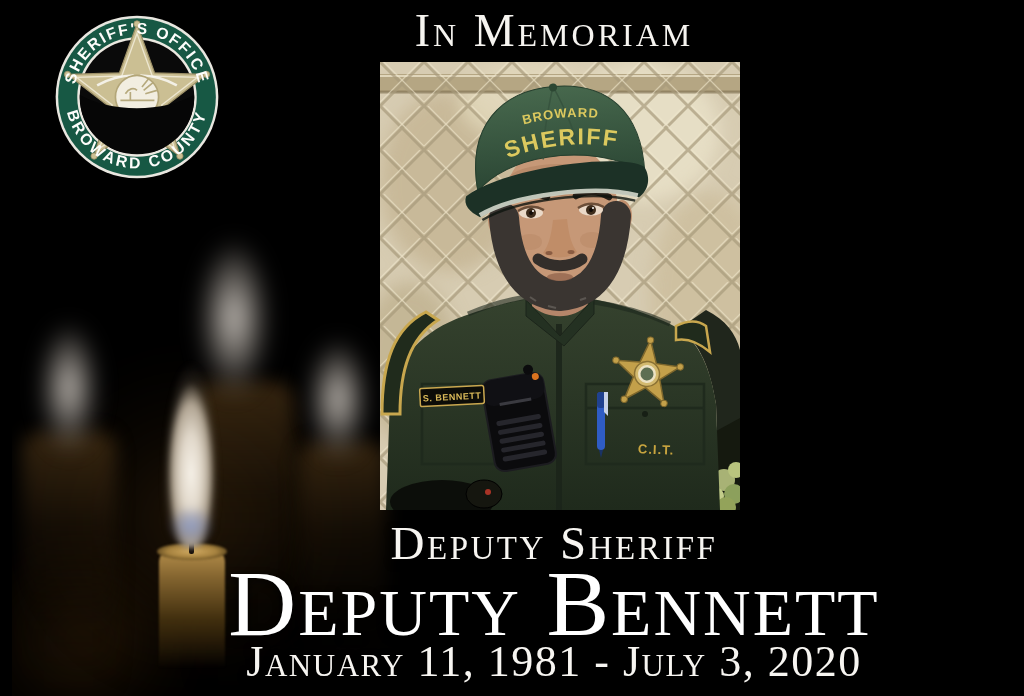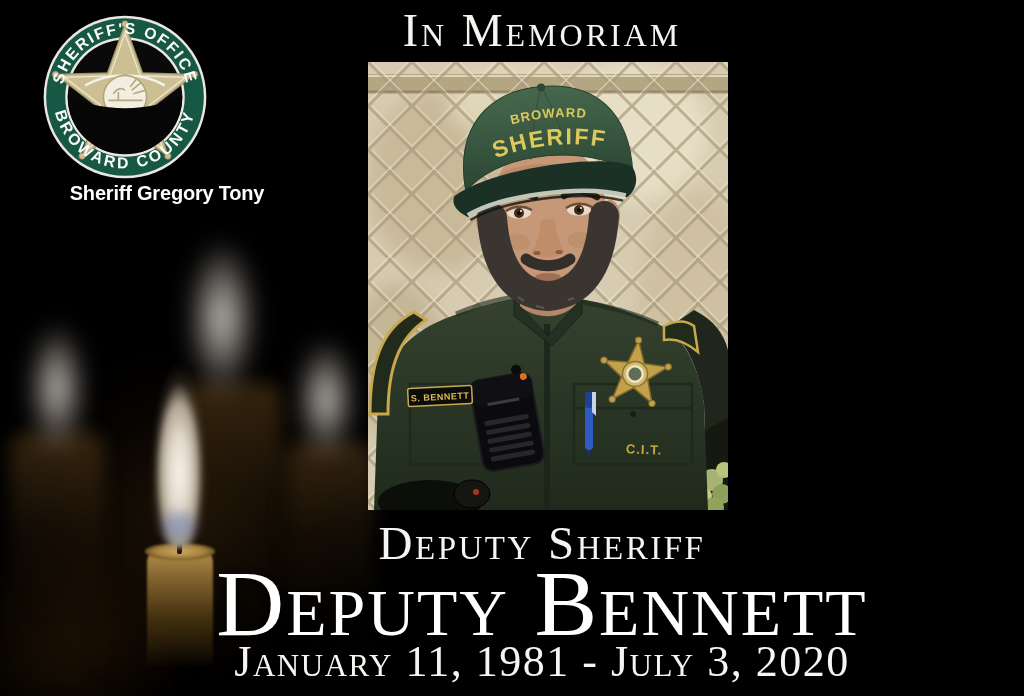--- a/index.html
+++ b/index.html
@@ -1,18 +1,18 @@
 <!DOCTYPE html>
 <html><head>
 <meta charset="utf-8">
 <style>
   html,body{margin:0;padding:0;background:#000;}
   .canvas{
     position:relative;width:884px;height:696px;overflow:hidden;
-    background:#000;font-family:"Liberation Serif","DejaVu Serif",serif;
+    background:#000;font-family:"Liberation Serif","DejaVu Serif",serif;margin-left:12px;
   }
   
   .bg{position:absolute;inset:0;}
   .corner-glow{position:absolute;left:-60px;top:520px;width:260px;height:240px;border-radius:50%;
     background:radial-gradient(closest-side,rgba(124,76,22,.28),rgba(60,36,10,.12) 60%,transparent 100%);
     filter:blur(22px);}
   .candle-glow{position:absolute;left:10px;top:350px;width:340px;height:340px;border-radius:50%;
     background:radial-gradient(closest-side,rgba(150,95,30,.20),rgba(90,55,15,.10) 55%,transparent 100%);
     filter:blur(18px);}
   .candle-body{position:absolute;filter:blur(9px);border-radius:18px 18px 0 0;
@@ -117,21 +117,20 @@
         </g>
       </g>
       <path d="M 26,94 C 62,120 138,120 174,94 L 182,142 C 136,176 64,176 18,142 Z" fill="#060606" clip-path="url(#innerClip)"></path>
       <text class="badge-arc-top">
         <textPath href="#arcTop" startOffset="50%" text-anchor="middle">SHERIFF'S OFFICE</textPath>
       </text>
       <text class="badge-arc-bottom">
         <textPath href="#arcBottom" startOffset="50%" text-anchor="middle">BROWARD COUNTY</textPath>
       </text>
     </svg>
-    <div class="sheriff-name">Sheriff Gregory Tony</div>
   </div>
 
   <figure class="photo">
     <svg viewBox="0 0 360 448">
       <defs>
         <pattern id="fencePat" width="44" height="44" patternUnits="userSpaceOnUse">
           <path d="M 0,44 L 44,0" stroke="#a79a7b" stroke-width="3" opacity=".9"></path>
           <path d="M 0,0 L 44,44" stroke="#a79a7b" stroke-width="3" opacity=".9"></path>
           <path d="M 0,40 L 40,0" stroke="#efe6cc" stroke-width="1.2" opacity=".8"></path>
           <path d="M 4,0 L 44,40" stroke="#efe6cc" stroke-width="1.2" opacity=".8"></path>

